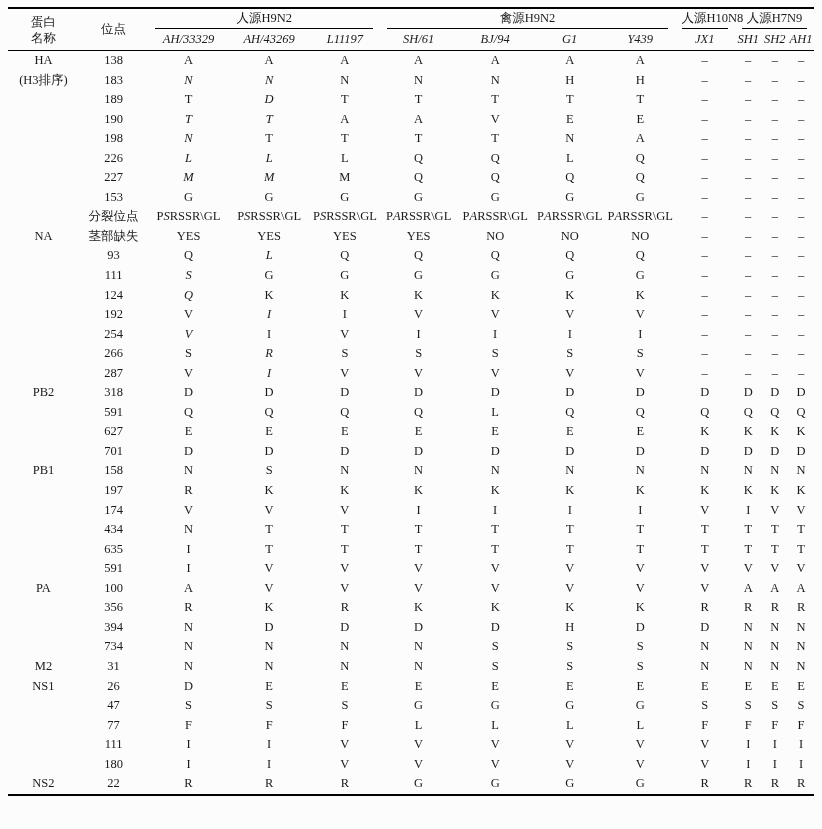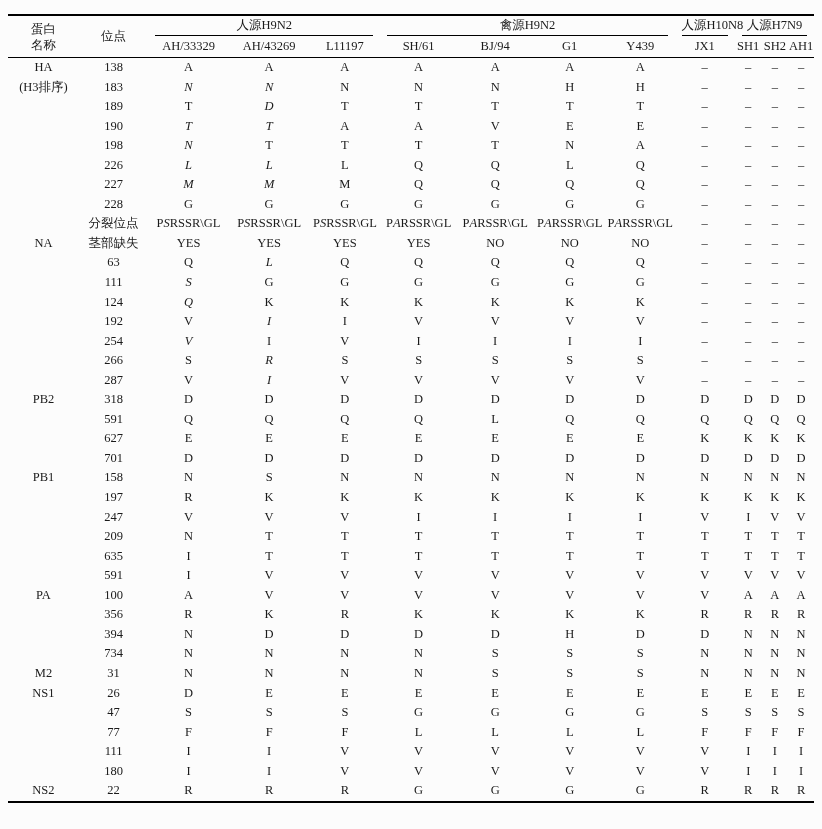--- a/index.html
+++ b/index.html
@@ -10,35 +10,35 @@
     height: 829px;
     overflow: hidden;
     font-family: "Liberation Serif", "DejaVu Serif", serif;
     color: #1a1a1a;
   }
   .sheet { width: 822px; height: 829px; position: relative; }
   table.cmp {
     border-collapse: collapse;
     table-layout: fixed;
     width: 806px;
-    margin: 14px 8px 0 8px;
+    margin: 7px 8px 0 8px;
     border-top: 2.5px solid #000;
     font-size: 12.5px;
   }
   table.cmp th, table.cmp td {
     padding: 0;
     text-align: center;
     vertical-align: middle;
     font-weight: normal;
     white-space: nowrap;
     overflow: visible;
   }
   thead th { font-size: 12.5px; }
   tr.group-row th { height: 20px; }
-  tr.strain-row th { height: 21px; border-bottom: 1.3px solid #000; }
+  tr.strain-row th { height: 21px; border-bottom: 1.3px solid #000; font-style: italic; }
   th.span2 { border-bottom: 1.3px solid #000; }
   .grp-line {
     border-bottom: 1.2px solid #000;
     margin: 0 7px;
     padding-bottom: 1px;
     line-height: 17px;
   }
   .two-line div { line-height: 16px; }
   tbody td { height: 19.55px; line-height: 19.55px; font-size: 12.5px; }
   tbody tr:last-child td { border-bottom: 2.5px solid #000; }
@@ -211,21 +211,21 @@
           <td>Q</td>
           <td>Q</td>
           <td>Q</td>
           <td>–</td>
           <td>–</td>
           <td>–</td>
           <td>–</td>
         </tr>
         <tr>
           <td class="protein"></td>
-          <td class="site">228</td>
+          <td class="site">153</td>
           <td>G</td>
           <td>G</td>
           <td>G</td>
           <td>G</td>
           <td>G</td>
           <td>G</td>
           <td>G</td>
           <td>–</td>
           <td>–</td>
           <td>–</td>
@@ -256,21 +256,21 @@
           <td>NO</td>
           <td>NO</td>
           <td>NO</td>
           <td>–</td>
           <td>–</td>
           <td>–</td>
           <td>–</td>
         </tr>
         <tr>
           <td class="protein"></td>
-          <td class="site">63</td>
+          <td class="site">93</td>
           <td>Q</td>
           <td><i>L</i></td>
           <td>Q</td>
           <td>Q</td>
           <td>Q</td>
           <td>Q</td>
           <td>Q</td>
           <td>–</td>
           <td>–</td>
           <td>–</td>
@@ -451,36 +451,36 @@
           <td>K</td>
           <td>K</td>
           <td>K</td>
           <td>K</td>
           <td>K</td>
           <td>K</td>
           <td>K</td>
         </tr>
         <tr>
           <td class="protein"></td>
-          <td class="site">247</td>
-          <td>V</td>
-          <td>V</td>
-          <td>V</td>
-          <td>I</td>
-          <td>I</td>
-          <td>I</td>
-          <td>I</td>
-          <td>V</td>
-          <td>I</td>
-          <td>V</td>
-          <td>V</td>
-        </tr>
-        <tr>
-          <td class="protein"></td>
-          <td class="site">209</td>
+          <td class="site">174</td>
+          <td>V</td>
+          <td>V</td>
+          <td>V</td>
+          <td>I</td>
+          <td>I</td>
+          <td>I</td>
+          <td>I</td>
+          <td>V</td>
+          <td>I</td>
+          <td>V</td>
+          <td>V</td>
+        </tr>
+        <tr>
+          <td class="protein"></td>
+          <td class="site">434</td>
           <td>N</td>
           <td>T</td>
           <td>T</td>
           <td>T</td>
           <td>T</td>
           <td>T</td>
           <td>T</td>
           <td>T</td>
           <td>T</td>
           <td>T</td>

